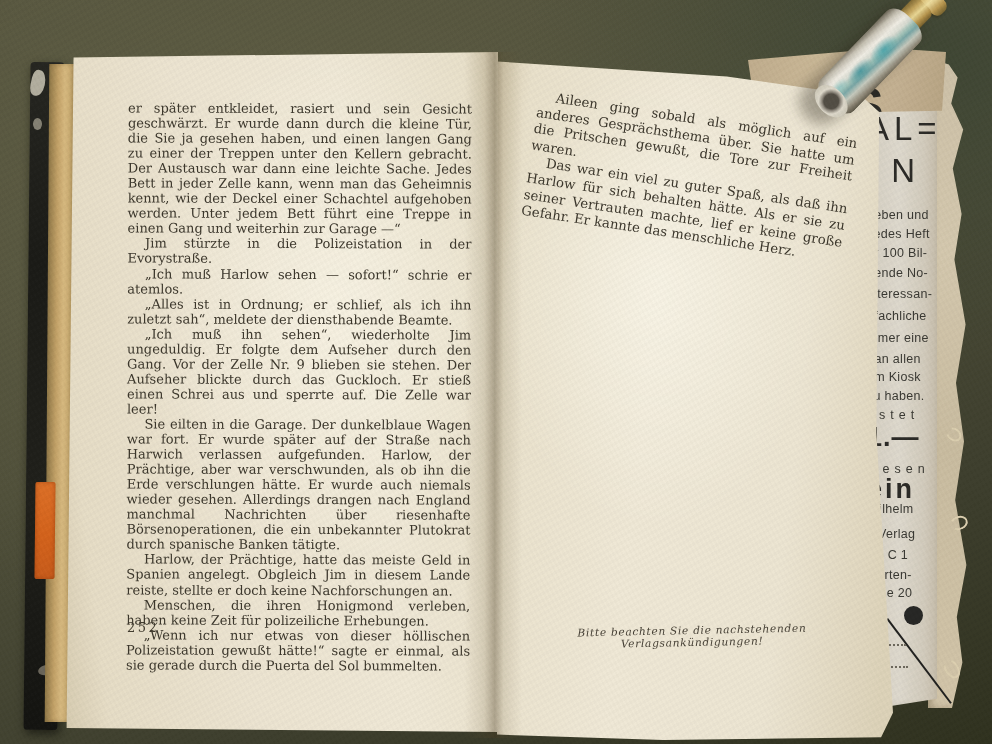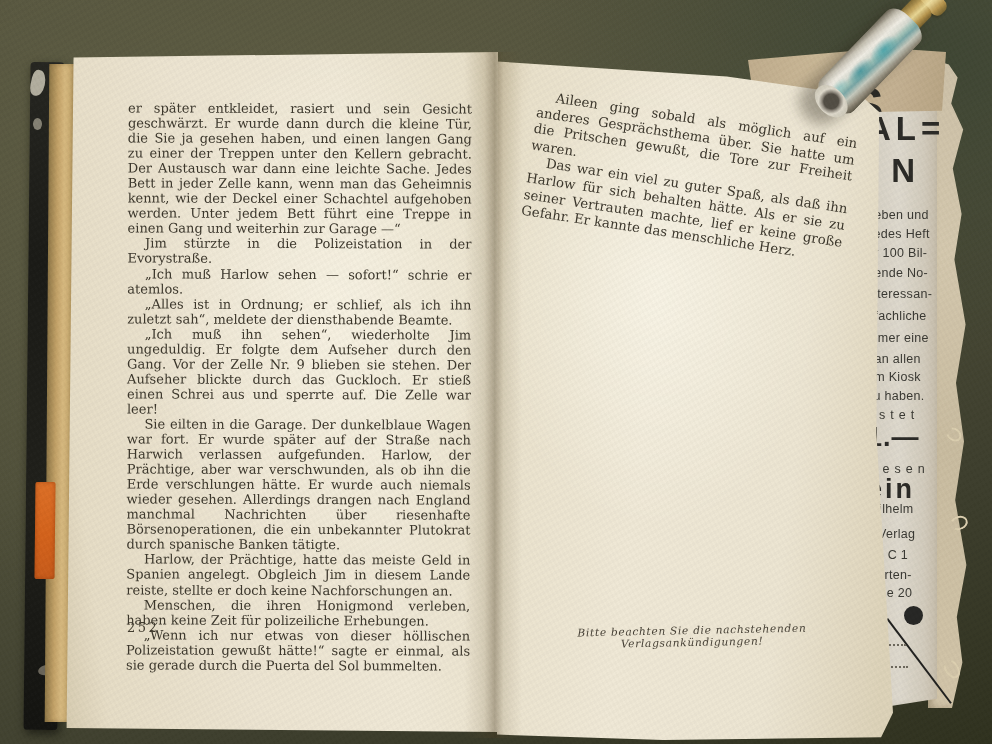--- a/index.html
+++ b/index.html
@@ -56,21 +56,21 @@
   
   .ad-leaf { left:853px; top:50px; width:84px; height:658px;
     background:linear-gradient(90deg,#b9b1a2 0%, #d6d0c3 22%, #ded9cd 55%, #d2cbbc 85%, #c6bdab 100%);
     clip-path:polygon(0 0, 100% .6%, 100% 98.6%, 30% 100%, 0 97.5%);
     box-shadow:inset 6px 0 8px rgba(70,60,40,.25); }
   .ad-lines { left:853px; top:50px; width:110px; height:658px; overflow:hidden; }
   .ad-line { position:absolute; left:14px; white-space:nowrap; color:#34332e;
     font-family:"Liberation Sans", sans-serif; }
   .ad-line.small  { font-size:12.5px; font-weight:500; letter-spacing:.3px; color:#3a3933; }
   .ad-line.spaced { font-size:12.5px; font-weight:500; letter-spacing:5px; color:#3a3933; }
-  .ad-line.huge { font-size:33px; font-weight:700; letter-spacing:5px; color:#2c2b27; }
+  .ad-line.huge { font-size:33px; font-weight:400; letter-spacing:5px; color:#2c2b27; }
   .ad-line.big  { font-size:27px; font-weight:700; letter-spacing:1px; color:#2c2b27; }
   .ad-lines > :nth-child(1)  { top:60px; }
   .ad-lines > :nth-child(2)  { top:102px; letter-spacing:15px; }
   .ad-lines > :nth-child(3)  { top:158px; }
   .ad-lines > :nth-child(4)  { top:177px; }
   .ad-lines > :nth-child(5)  { top:196px; }
   .ad-lines > :nth-child(6)  { top:216px; }
   .ad-lines > :nth-child(7)  { top:237px; }
   .ad-lines > :nth-child(8)  { top:259px; }
   .ad-lines > :nth-child(9)  { top:281px; }

